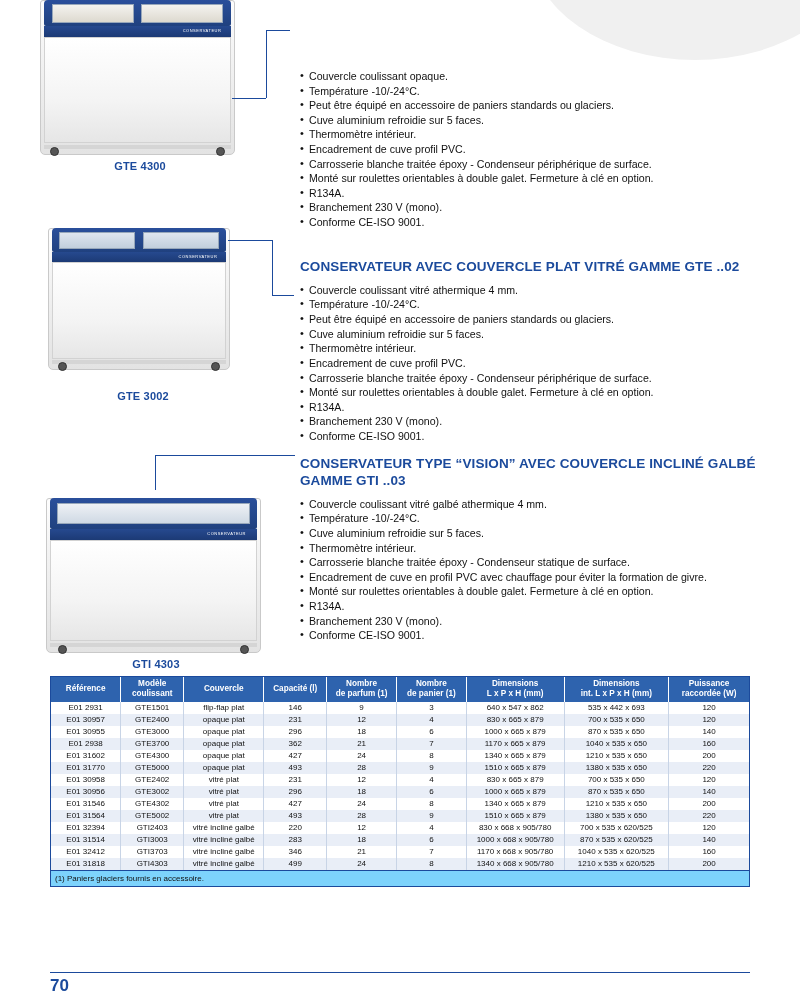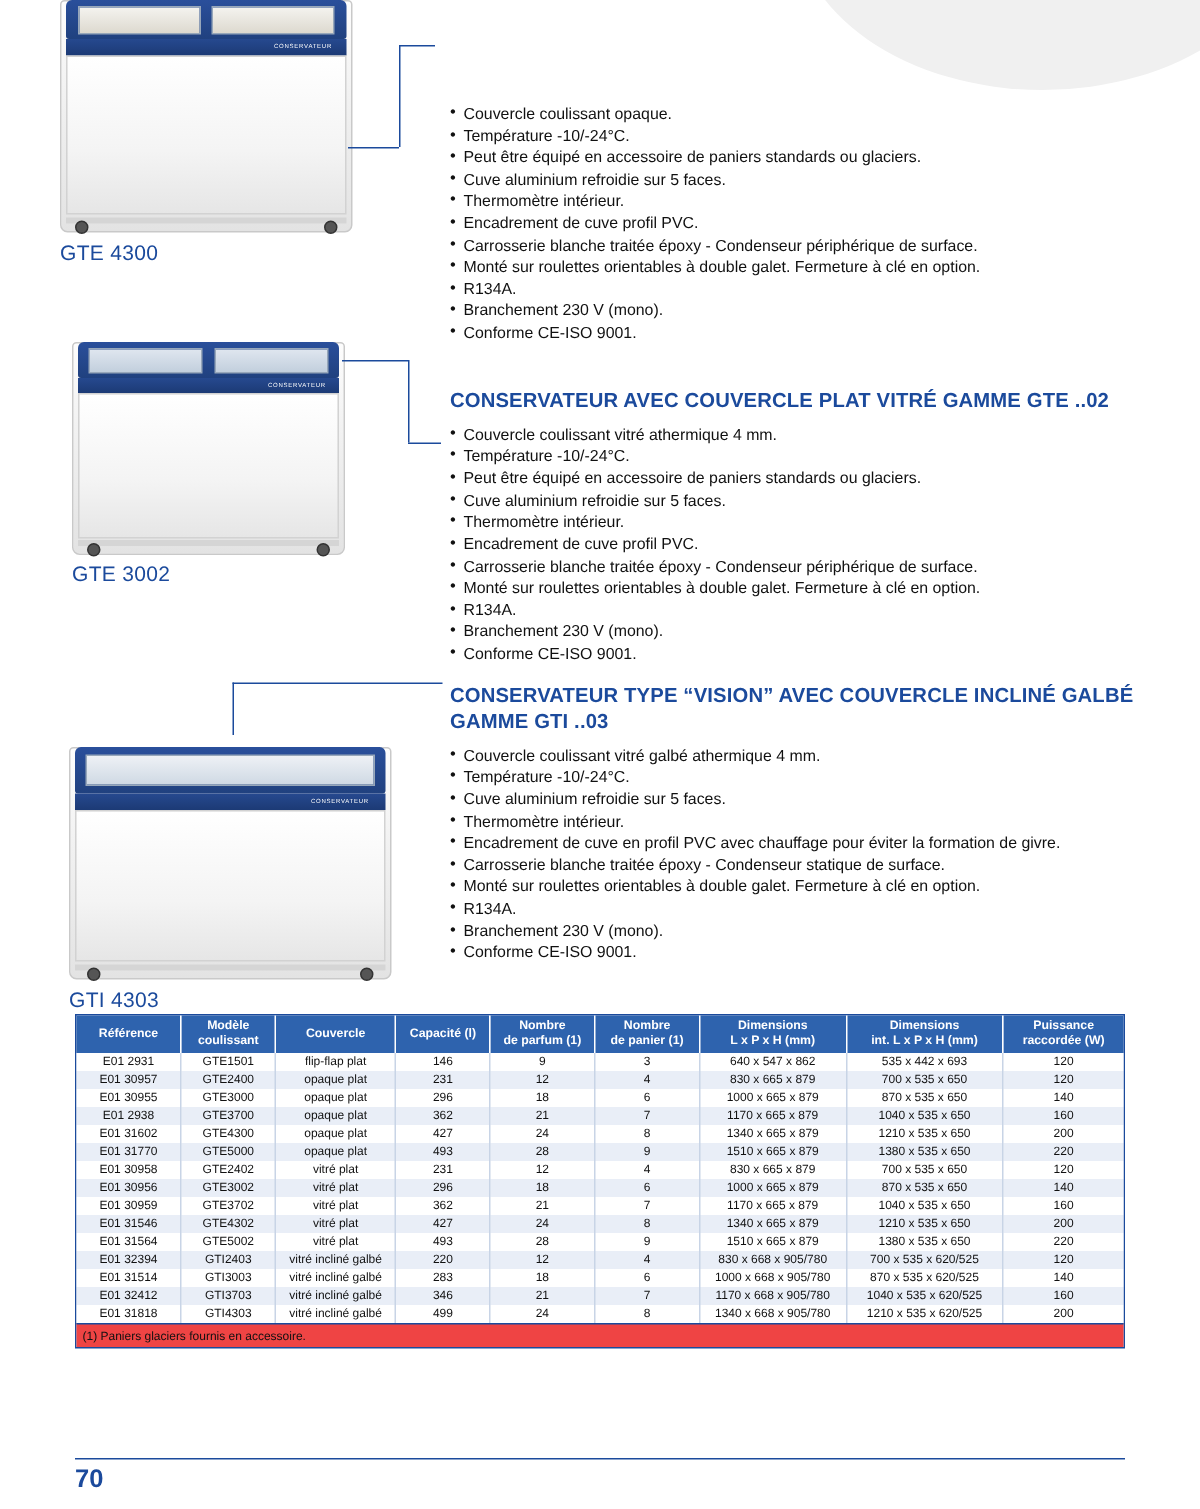--- a/index.html
+++ b/index.html
@@ -21,22 +21,23 @@
     width: 330px; height: 230px;
     border-radius: 50%;
     background: #f0f0f0;
   }
 
   
   .block { position: absolute; }
 
   .fig { position: absolute; }
   .fig-caption {
-    font-size: 14px;
-    font-weight: normal;
+    text-align: center;
+    font-size: 11px;
+    font-weight: bold;
     color: #1b4a9c;
     letter-spacing: .2px;
   }
 
   
   .freezer { position: relative; }
   .frz-body {
     position: absolute; left: 0; top: 0;
     width: 100%; height: 100%;
     background: linear-gradient(180deg,#fdfdfd 0%,#f2f2f2 40%,#e3e3e3 100%);
@@ -114,21 +115,21 @@
   thead th:last-child { border-right: none; }
   tbody td {
     font-size: 8px; text-align: center;
     padding: 1.5px 2px; color: #111;
     border-right: 1px solid #c8d4e6;
   }
   tbody td:last-child { border-right: none; }
   tbody tr:nth-child(odd) { background: #ffffff; }
   tbody tr:nth-child(even) { background: #e9eef7; }
   .note {
-    font-size: 8px; padding: 3px 4px; background: #ef4444;
+    font-size: 8px; padding: 3px 4px; background: #7dd3fc;
     border-top: 1px solid #1b4a9c; color: #111;
   }
 
   
   .footer-rule {
     position: absolute; left: 50px; top: 972px; width: 700px;
     border-top: 1px solid #1b4a9c;
   }
   .pagenum {
     position: absolute; left: 50px; top: 976px;
@@ -187,21 +188,21 @@
         <div class="frz-lidrim"></div>
         <div class="frz-glass" style="left:6%;width:42%;"></div>
         <div class="frz-glass" style="left:52%;width:42%;"></div>
         <div class="frz-band"></div>
         <div class="frz-logo">CONSERVATEUR</div>
         <div class="frz-front"></div>
         <div class="frz-base"></div>
         <div class="frz-foot" style="left:10px;"></div>
         <div class="frz-foot" style="right:10px;"></div>
       </div>
-      <div class="fig-caption" style="margin-top:4px;">GTE 3002</div>
+      <div class="fig-caption" style="margin-top:20px;">GTE 3002</div>
     </div>
     <div class="leader leader-v" style="left:272px;top:240px;height:55px;"></div>
     <div class="leader leader-h" style="left:228px;top:240px;width:44px;"></div>
     <div class="leader leader-h" style="left:272px;top:295px;width:22px;"></div>
 
     <div class="txt" style="left:300px;top:259px;width:460px;">
       <div class="prod-title">CONSERVATEUR AVEC COUVERCLE PLAT VITRÉ GAMME GTE ..02</div>
       <div class="feat">
         <div>Couvercle coulissant vitré athermique 4 mm.</div>
         <div>Température -10/-24°C.</div>
@@ -236,22 +237,22 @@
     <div class="leader leader-v" style="left:155px;top:455px;height:35px;"></div>
     <div class="leader leader-h" style="left:155px;top:455px;width:140px;"></div>
 
     <div class="txt" style="left:300px;top:456px;width:460px;">
       <div class="prod-title">CONSERVATEUR TYPE “VISION” AVEC COUVERCLE INCLINÉ GALBÉ GAMME GTI ..03</div>
       <div class="feat">
         <div>Couvercle coulissant vitré galbé athermique 4 mm.</div>
         <div>Température -10/-24°C.</div>
         <div>Cuve aluminium refroidie sur 5 faces.</div>
         <div>Thermomètre intérieur.</div>
+        <div>Carrosserie blanche traitée époxy - Condenseur statique de surface.</div>
         <div>Encadrement de cuve en profil PVC avec chauffage pour éviter la formation de givre.</div>
-        <div>Carrosserie blanche traitée époxy - Condenseur statique de surface.</div>
         <div>Monté sur roulettes orientables à double galet. Fermeture à clé en option.</div>
         <div>R134A.</div>
         <div>Branchement 230 V (mono).</div>
         <div>Conforme CE-ISO 9001.</div>
       </div>
     </div>
   </div>
 
   <div class="tbl-wrap">
     <table>
@@ -378,31 +379,20 @@
           <td>GTE3002</td>
           <td>vitré plat</td>
           <td>296</td>
           <td>18</td>
           <td>6</td>
           <td>1000 x 665 x 879</td>
           <td>870 x 535 x 650</td>
           <td>140</td>
         </tr>
         <tr>
-          <td>E01 30959</td>
-          <td>GTE3702</td>
-          <td>vitré plat</td>
-          <td>362</td>
-          <td>21</td>
-          <td>7</td>
-          <td>1170 x 665 x 879</td>
-          <td>1040 x 535 x 650</td>
-          <td>160</td>
-        </tr>
-        <tr>
           <td>E01 31546</td>
           <td>GTE4302</td>
           <td>vitré plat</td>
           <td>427</td>
           <td>24</td>
           <td>8</td>
           <td>1340 x 665 x 879</td>
           <td>1210 x 535 x 650</td>
           <td>200</td>
         </tr>

